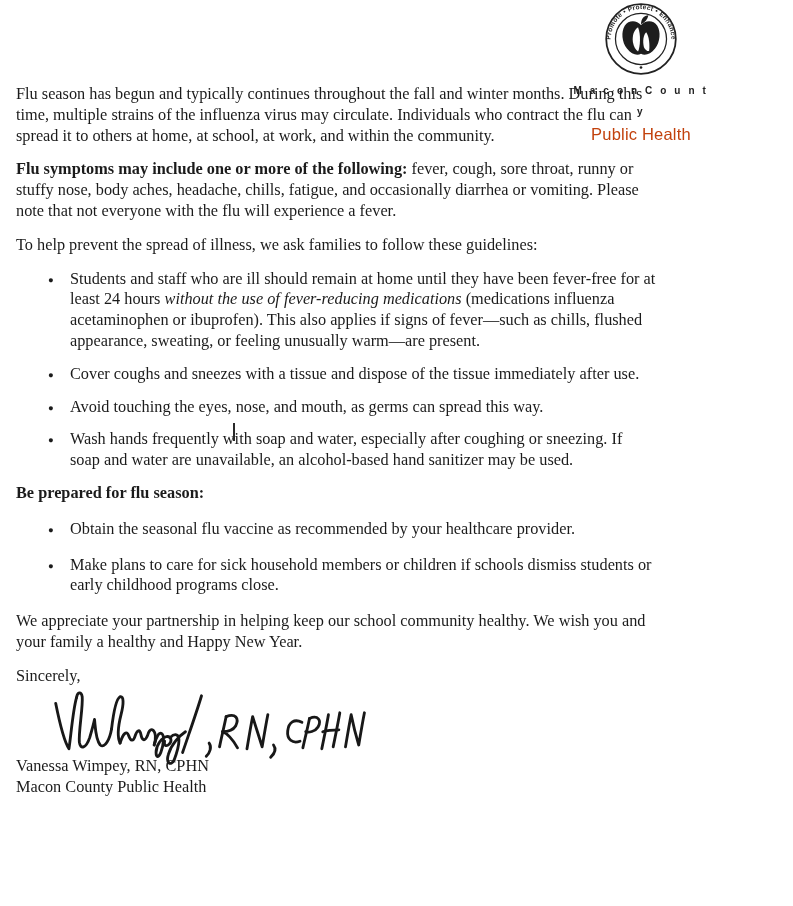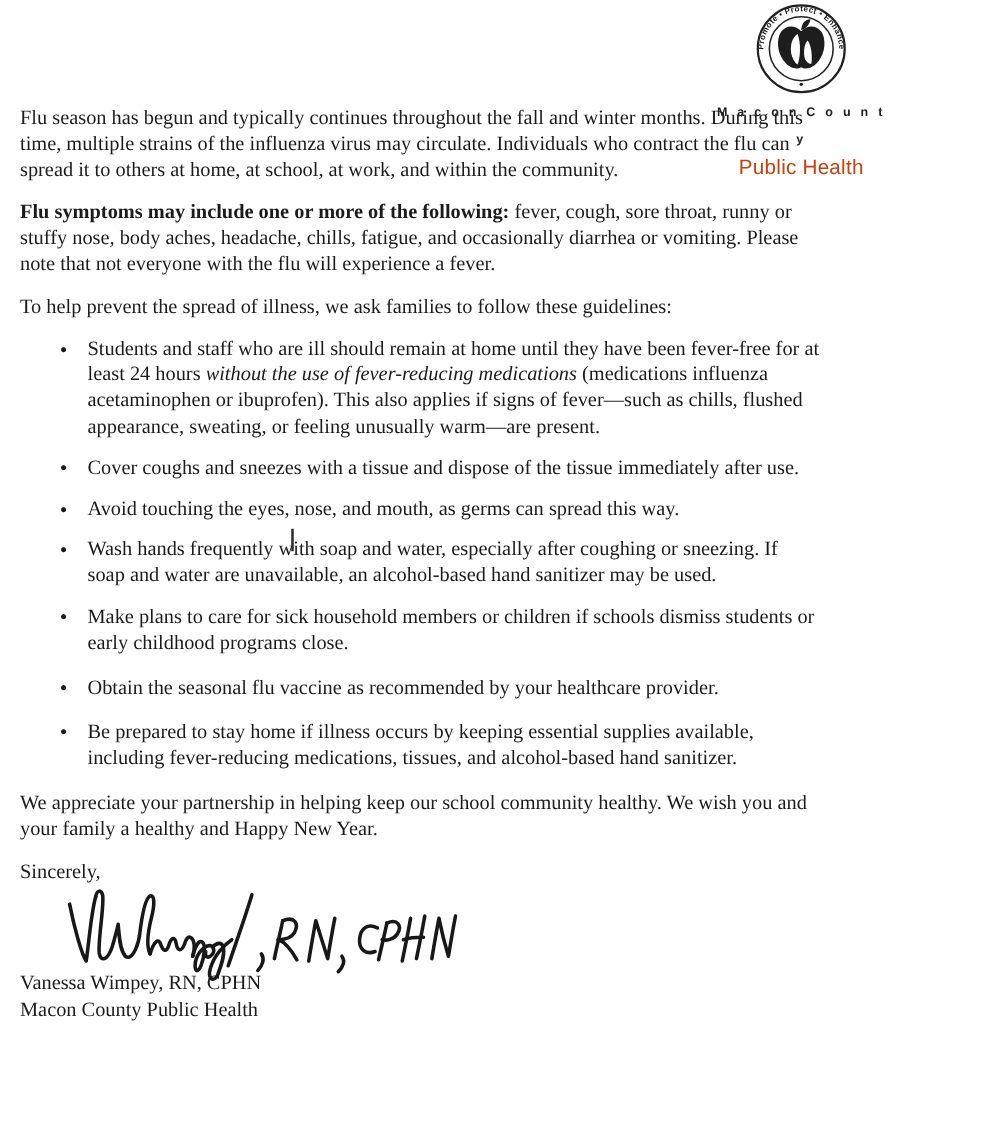--- a/index.html
+++ b/index.html
@@ -129,27 +129,26 @@
     <li><span>Students and staff who are ill should remain at home until they have been fever-free for at
 least 24 hours </span><span class="it">without the use of fever-reducing medications</span><span> (medications influenza
 acetaminophen or ibuprofen). This also applies if signs of fever—such as chills, flushed
 appearance, sweating, or feeling unusually warm—are present.</span></li>
     <li>Cover coughs and sneezes with a tissue and dispose of the tissue immediately after use.</li>
     <li>Avoid touching the eyes, nose, and mouth, as germs can spread this way.</li>
     <li>Wash hands frequently with soap and water, especially after coughing or sneezing. If
 soap and water are unavailable, an alcohol-based hand sanitizer may be used.</li>
   </ul>
 
+  <p class="section-heading">Be prepared for flu season:</p>
 
   <ul class="bullets prepared">
+    <li>Obtain the seasonal flu vaccine as recommended by your healthcare provider.</li>
     <li>Make plans to care for sick household members or children if schools dismiss students or
 early childhood programs close.</li>
-    <li>Obtain the seasonal flu vaccine as recommended by your healthcare provider.</li>
-    <li>Be prepared to stay home if illness occurs by keeping essential supplies available,
-including fever-reducing medications, tissues, and alcohol-based hand sanitizer.</li>
   </ul>
 
   <p class="para">We appreciate your partnership in helping keep our school community healthy. We wish you and
 your family a healthy and Happy New Year.</p>
 
   <p class="para valediction">Sincerely,</p>
 
   <div class="signature-block">
     <svg class="signature-svg" viewBox="0 0 340 78" aria-hidden="true">
       <g fill="none" stroke="#181818" stroke-width="3" stroke-linecap="round" stroke-linejoin="round">

